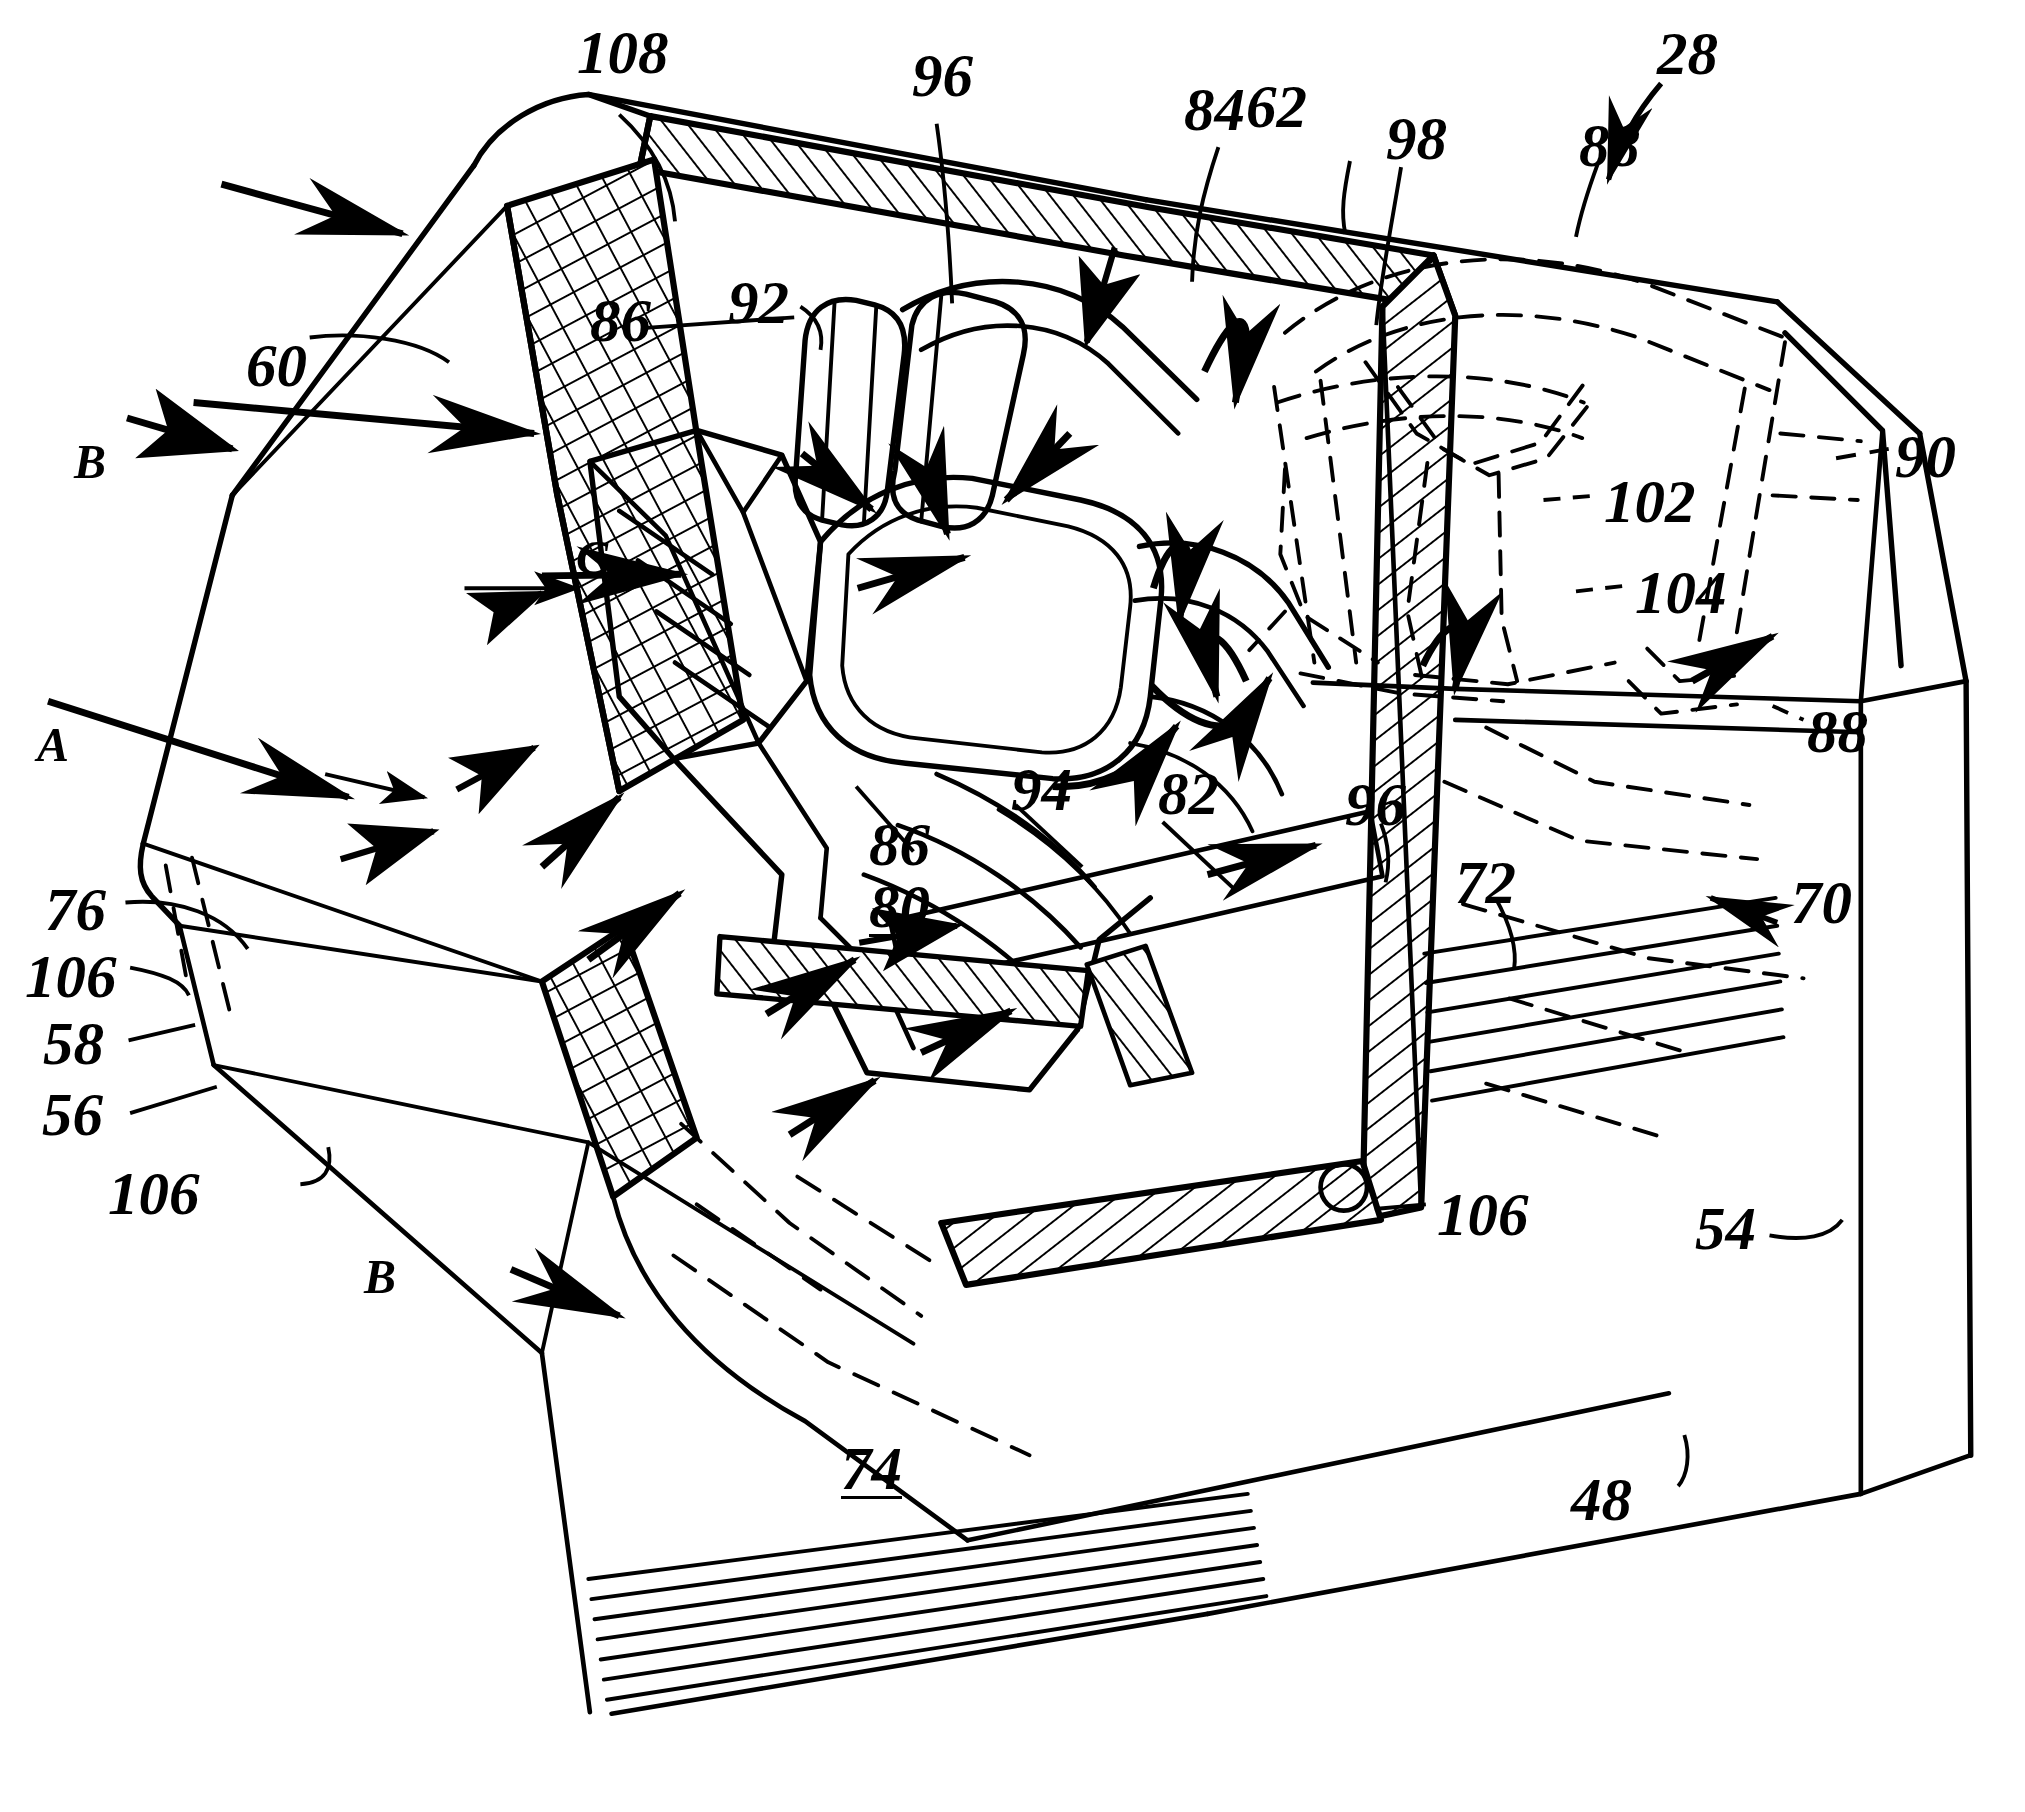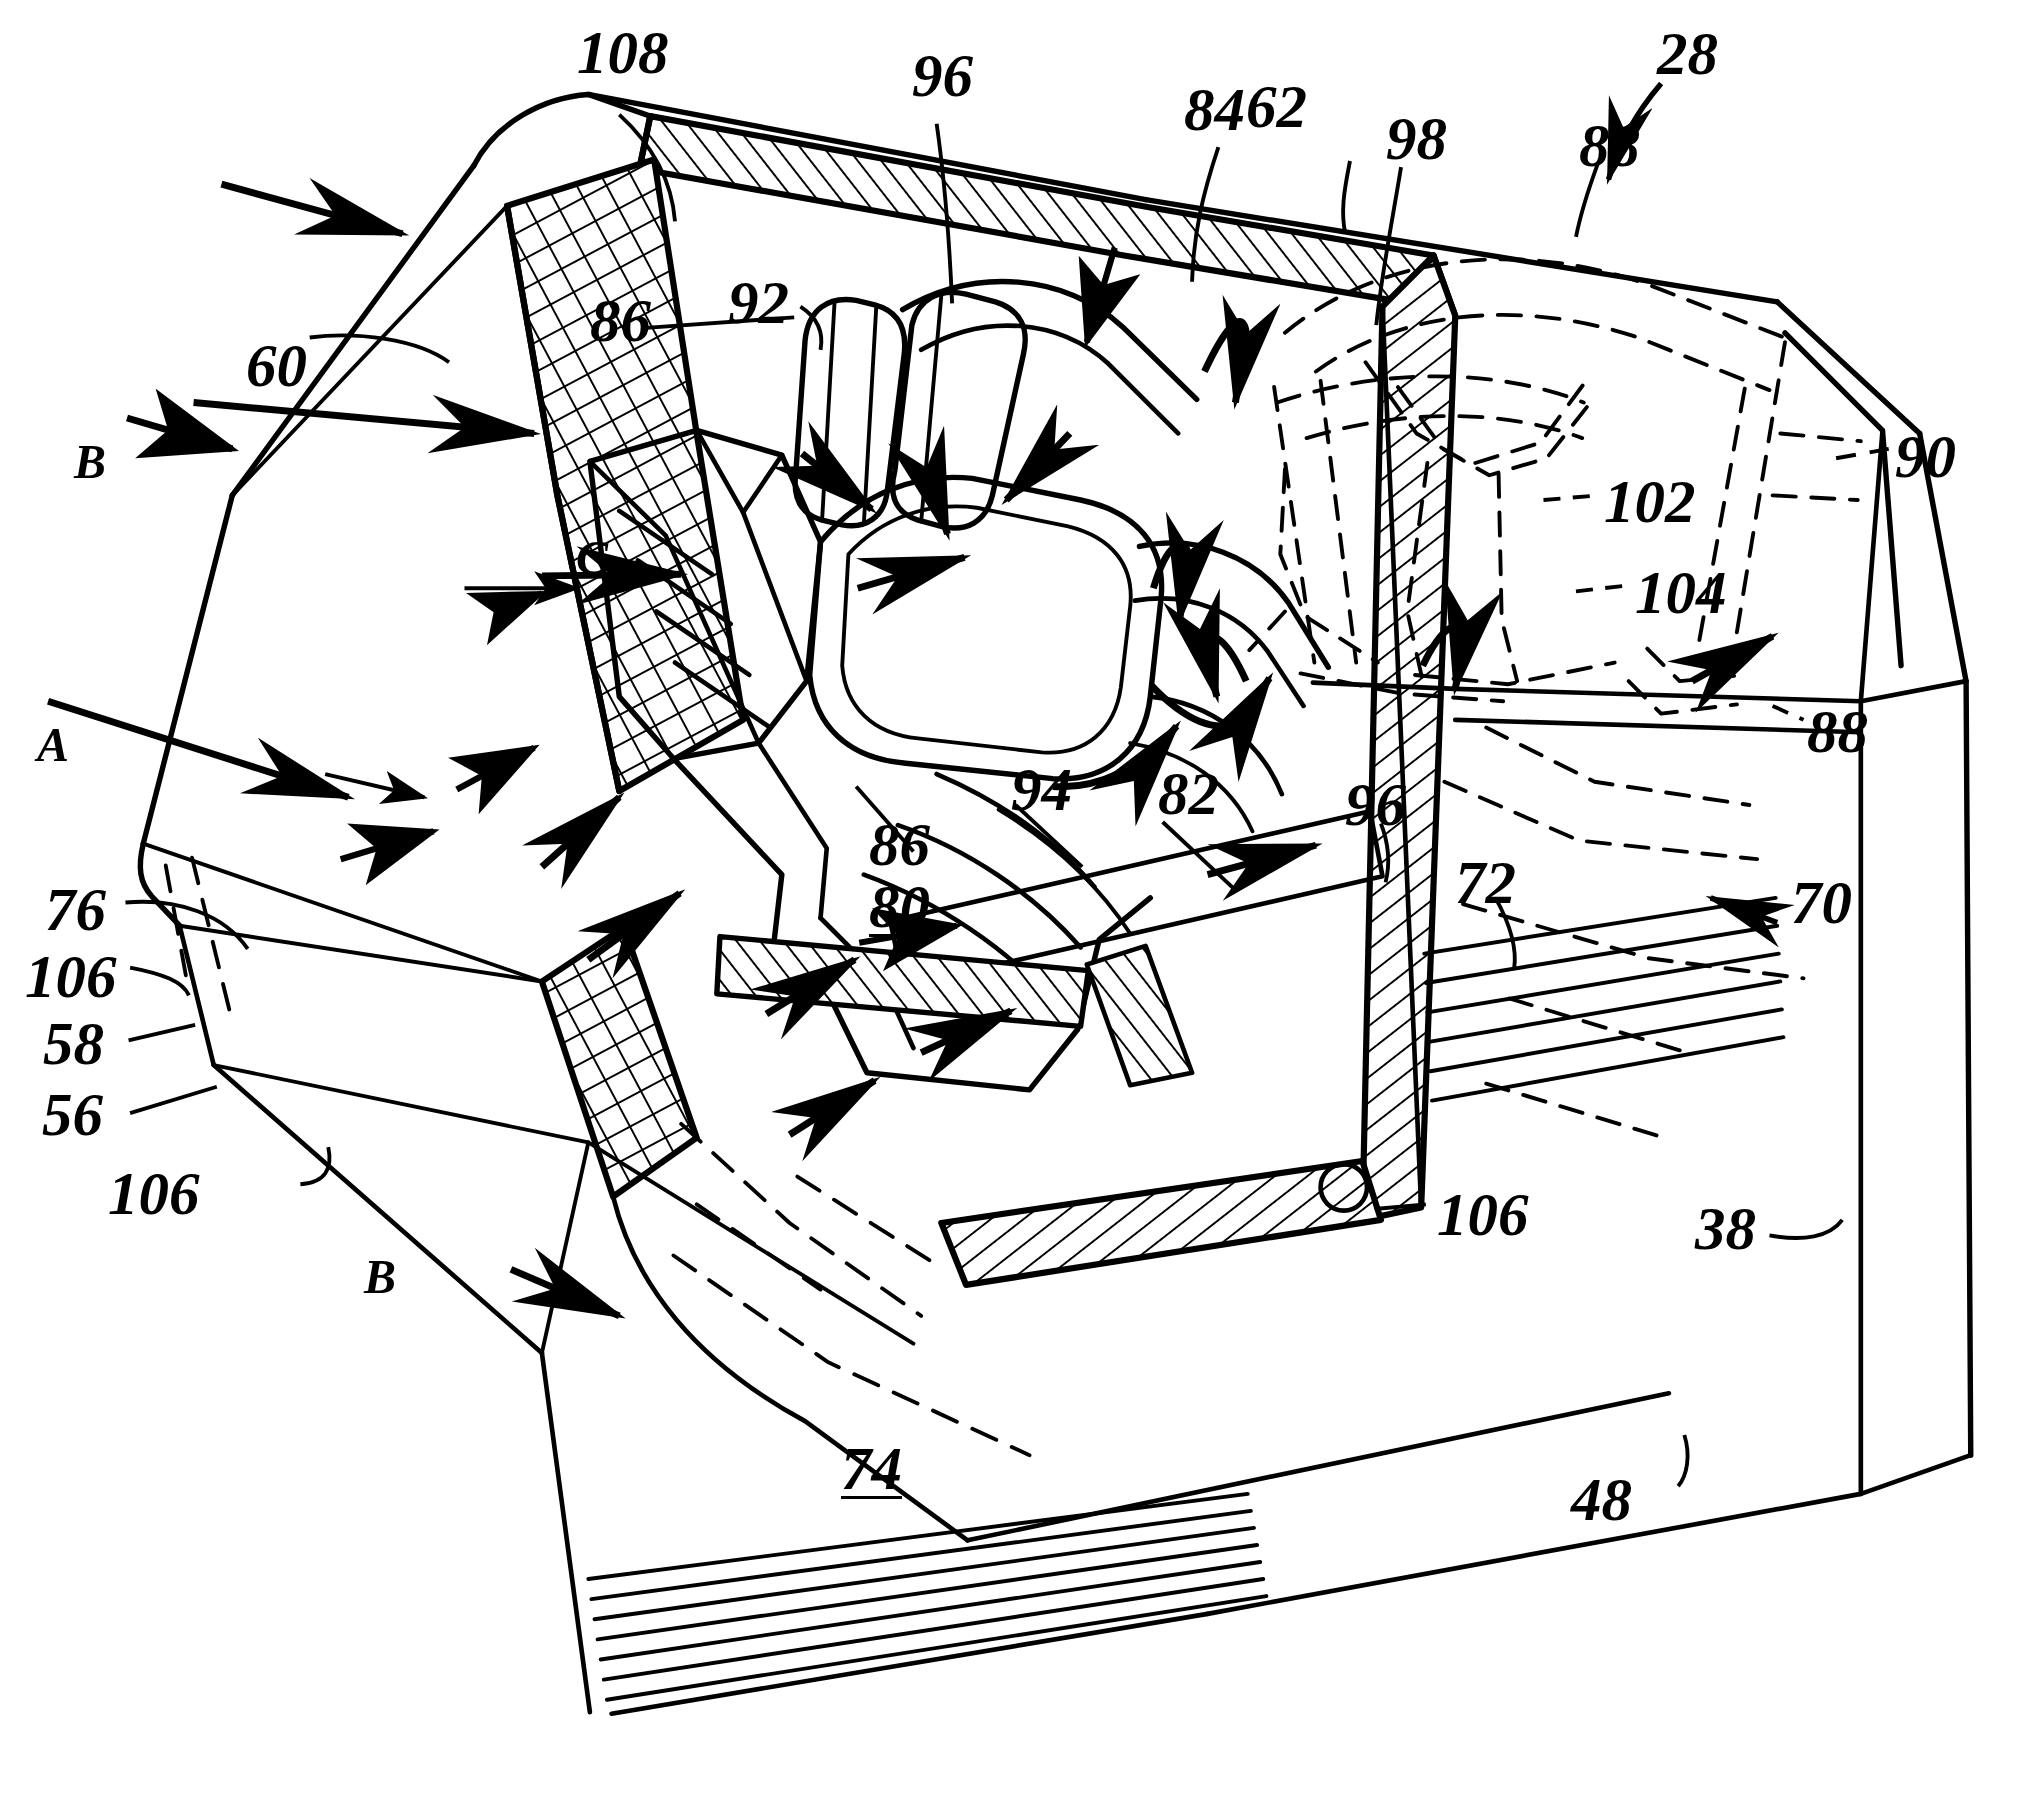--- a/index.html
+++ b/index.html
@@ -312,21 +312,21 @@
 <span class="lbl n" style="left:1158px; top:763px;">82</span>
 <span class="lbl n" style="left:1345px; top:774px;">96</span>
 <span class="lbl n" style="left:1455px; top:852px;">72</span>
 <span class="lbl n" style="left:1791px; top:872px;">70</span>
 <span class="lbl n" style="left:45px;   top:879px;">76</span>
 <span class="lbl n" style="left:25px;   top:946px;">106</span>
 <span class="lbl n" style="left:43px;   top:1013px;">58</span>
 <span class="lbl n" style="left:42px;   top:1084px;text-align:right;">56</span>
 <span class="lbl n" style="left:108px;  top:1163px;">106</span>
 <span class="lbl n" style="left:1437px; top:1184px;">106</span>
-<span class="lbl n" style="left:1695px; top:1198px;">38</span>
+<span class="lbl n" style="left:1695px; top:1198px;">54</span>
 <span class="lbl n udl" style="left:841px; top:1438px;">74</span>
 <span class="lbl n" style="left:1571px; top:1469px;">48</span>
 
 <span class="lbl alpha" style="left:37px;  top:721px;">A</span>
 <span class="lbl alpha" style="left:74px;  top:438px;">B</span>
 <span class="lbl alpha" style="left:364px; top:1253px;">B</span>
 <span class="lbl alpha" style="left:576px; top:534px;">C</span>
 
 </div>
 

